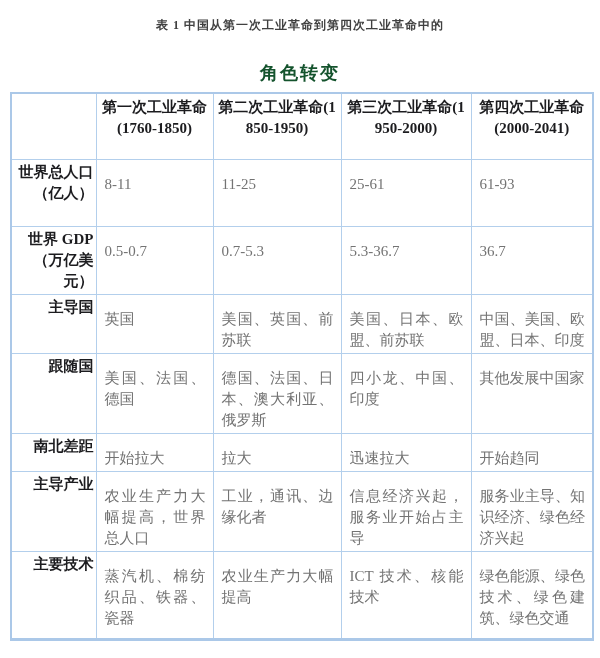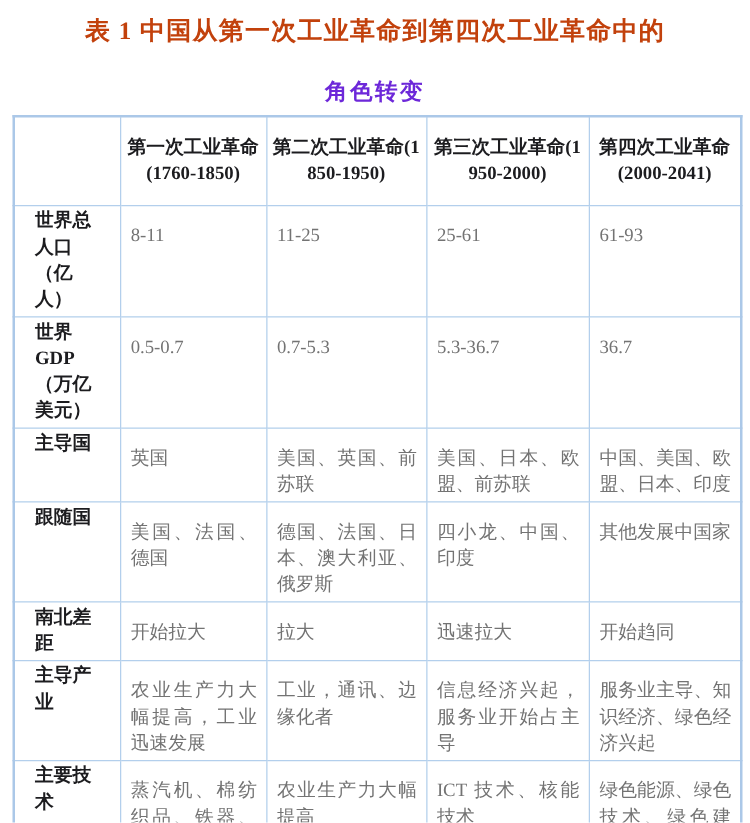--- a/index.html
+++ b/index.html
@@ -10,33 +10,33 @@
     position: relative;
     overflow: hidden;
     font-family: "Liberation Serif", "DejaVu Serif", serif;
     color: #3a3a40;
   }
   .page { width: 600px; height: 658px; position: relative; }
 
   .caption-line1 {
     margin-top: 12px;
     text-align: center;
-    font-size: 20px;
+    font-size: 12px;
     line-height: 26px;
     font-weight: bold;
-    color: #c2410c;
+    color: #404040;
     letter-spacing: 1px;
   }
   .caption-line2 {
     margin-top: 22px;
     text-align: center;
     font-size: 18px;
     line-height: 26px;
     font-weight: bold;
-    color: #6d28d9;
+    color: #14532d;
     letter-spacing: 2px;
   }
 
   table.rev-table {
     margin: 6px 0 0 10px;
     width: 582px;
     border-collapse: collapse;
     table-layout: fixed;
     border: 2px solid #abc8e8;
     border-bottom-width: 3px;
@@ -44,28 +44,28 @@
   table.rev-table th, table.rev-table td {
     border: 1.5px solid #b3cfec;
     vertical-align: top;
     font-size: 15px;
     line-height: 21px;
   }
   th.head-cell {
     font-weight: bold;
     color: #1c1c1f;
     text-align: center;
-    padding: 14px 3px;
+    padding: 3px 3px;
     word-break: break-all;
   }
   th.row-label {
     font-weight: bold;
     color: #1c1c1f;
-    text-align: left;
-    padding: 2px 16px;
+    text-align: right;
+    padding: 2px 2px;
   }
   td.body-cell {
     text-align: justify;
     text-justify: inter-ideograph;
     padding: 14px 7px 2px 8px;
     color: #737373;
   }
   td.num-cell { text-align: left; }
 </style>
 </head>
@@ -130,21 +130,21 @@
     <tr style="height:31px">
       <th class="row-label">南北差距</th>
       <td class="body-cell">开始拉大</td>
       <td class="body-cell">拉大</td>
       <td class="body-cell">迅速拉大</td>
       <td class="body-cell">开始趋同</td>
     </tr>
 
     <tr style="height:67px">
       <th class="row-label">主导产业</th>
-      <td class="body-cell">农业生产力大幅提高，工业迅速发展</td>
+      <td class="body-cell">农业生产力大幅提高，世界总人口</td>
       <td class="body-cell">工业，通讯、边缘化者</td>
       <td class="body-cell">信息经济兴起，服务业开始占主导</td>
       <td class="body-cell">服务业主导、知识经济、绿色经济兴起</td>
     </tr>
 
     <tr style="height:88px">
       <th class="row-label">主要技术</th>
       <td class="body-cell">蒸汽机、棉纺织品、铁器、瓷器</td>
       <td class="body-cell">农业生产力大幅提高</td>
       <td class="body-cell">ICT 技术、核能技术</td>

